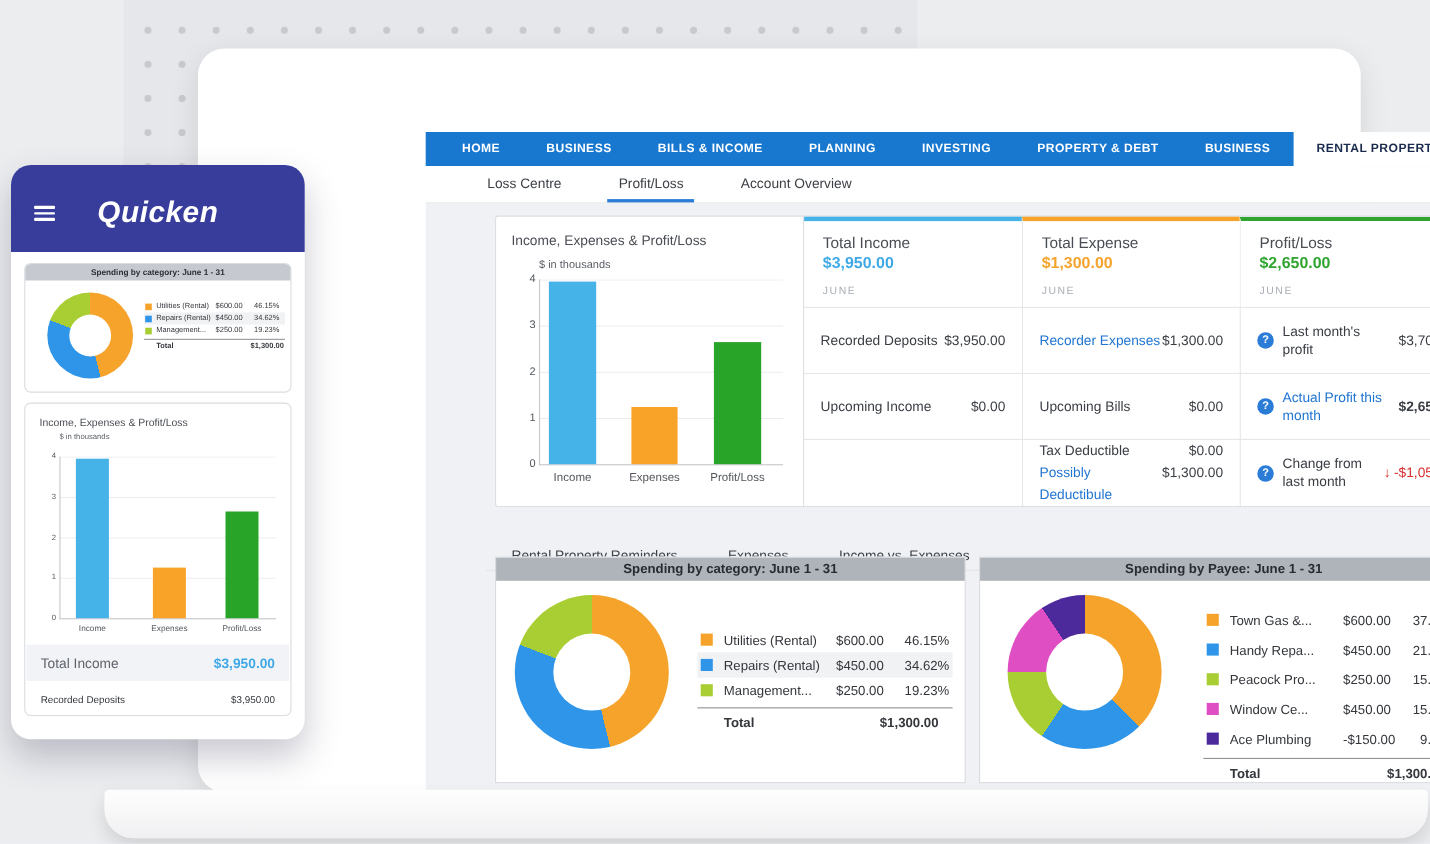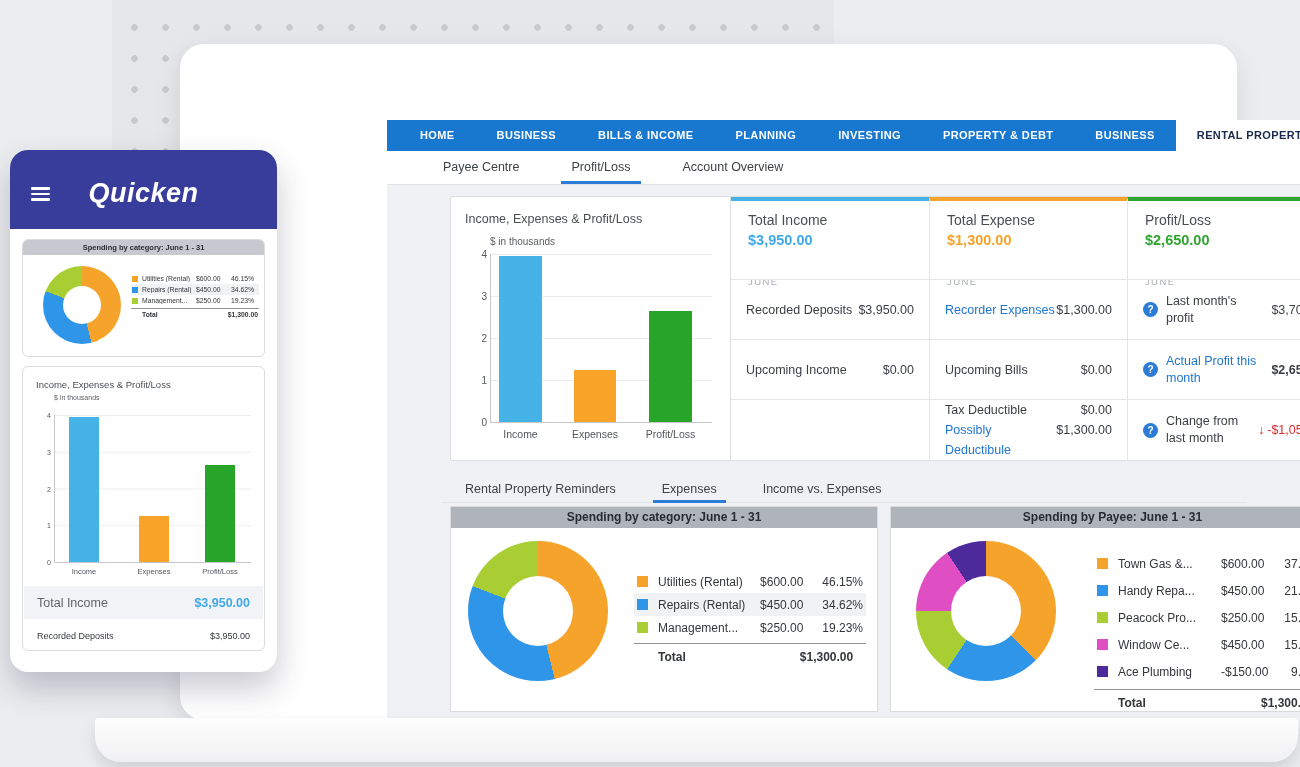--- a/index.html
+++ b/index.html
@@ -51,35 +51,35 @@
   .sg-cell { padding:0 15px; display:flex; align-items:center; font-size:12.5px; color:#3A3E44; }
   .cl { border-left:1px solid #E4E6E9; }
   .rt { border-top:1px solid #E4E6E9; }
   .sg-head { display:block; padding:11px 17px 0; border-top:4px solid #ccc; }
   .sg-head.acc-blue { border-top-color:#45B2E8; }
   .sg-head.acc-orange { border-top-color:#F5A32B; }
   .sg-head.acc-green { border-top-color:#2FA52F; border-top-right-radius:3px; }
   .sum-title { font-size:14px; color:#4A4E54; margin-bottom:4px; }
   .sum-amount { font-size:14.5px; font-weight:bold; }
   .amt-blue { color:#3FA9E8; } .amt-orange { color:#F5A32B; } .amt-green { color:#2FA52F; }
-  .sum-period { font-size:9.5px; letter-spacing:1.4px; color:#A9AEB5; margin-top:28px; }
+  .sum-period { font-size:9.5px; letter-spacing:1.4px; color:#A9AEB5; margin-top:11px; }
   .val { margin-left:auto; text-align:right; }
   .link { color:#2176D2; cursor:pointer; }
   .stack { flex-direction:column; justify-content:center; align-items:stretch; }
   .stack .line { display:flex; line-height:20px; }
   .help-icon { flex:none; width:15px; height:15px; border-radius:50%; background:#2B7CD6; color:#fff;
     font-size:10px; font-weight:bold; text-align:center; line-height:15px; margin-right:8px; cursor:pointer; }
   .lbl2 { width:92px; line-height:1.35; }
   .bold { font-weight:bold; }
   .neg { color:#D92B2B; white-space:nowrap; }
   .down-arrow { color:#D92B2B; font-weight:bold; margin-right:3px; }
 
   
   .bottom-tabs { position:absolute; left:55px; top:291px; width:805px; display:flex; border-bottom:1px solid #E3E5E8; }
-  .btab { padding:0 23px; line-height:26px; font-size:12.5px; color:#3E4247; position:relative; white-space:nowrap; }
+  .btab { padding:0 23px; line-height:26px; font-size:12.5px; color:#3E4247; position:relative; white-space:nowrap;margin-top:16px; }
   .btab.active::after { content:""; position:absolute; left:14px; right:14px; bottom:-1px; height:3px; background:#2B7CD6; }
 
   .bottom-section { position:absolute; left:63px; top:321px; display:flex; gap:12px; }
   .donut-panel { background:#fff; border:1px solid #D9DBDE; height:206px; }
   .panel-cat { width:428px; } .panel-pay { width:445px; }
   .panel-header { height:21px; background:#AFB4BA; font-size:12px; font-weight:bold; color:#282B30;
     text-align:center; line-height:21px; }
   .panel-body { position:relative; height:184px; }
 
   .donut { position:absolute; border-radius:50%; }
@@ -153,21 +153,21 @@
       <div class="nav-item">BILLS &amp; INCOME</div>
       <div class="nav-item">PLANNING</div>
       <div class="nav-item">INVESTING</div>
       <div class="nav-item">PROPERTY &amp; DEBT</div>
       <div class="nav-item">BUSINESS</div>
       <div class="nav-item active">RENTAL PROPERTY</div>
 
     </div>
 
     <div class="subtabs">
-      <div class="subtab">Payee Centre</div>
+      <div class="subtab">Loss Centre</div>
       <div class="subtab active">Profit/Loss</div>
       <div class="subtab">Account Overview</div>
     </div>
 
     <div class="content">
 
       <div class="top-section">
 
         <div class="chart-panel">
           <div class="chart-title">Income, Expenses &amp; Profit/Loss</div>

